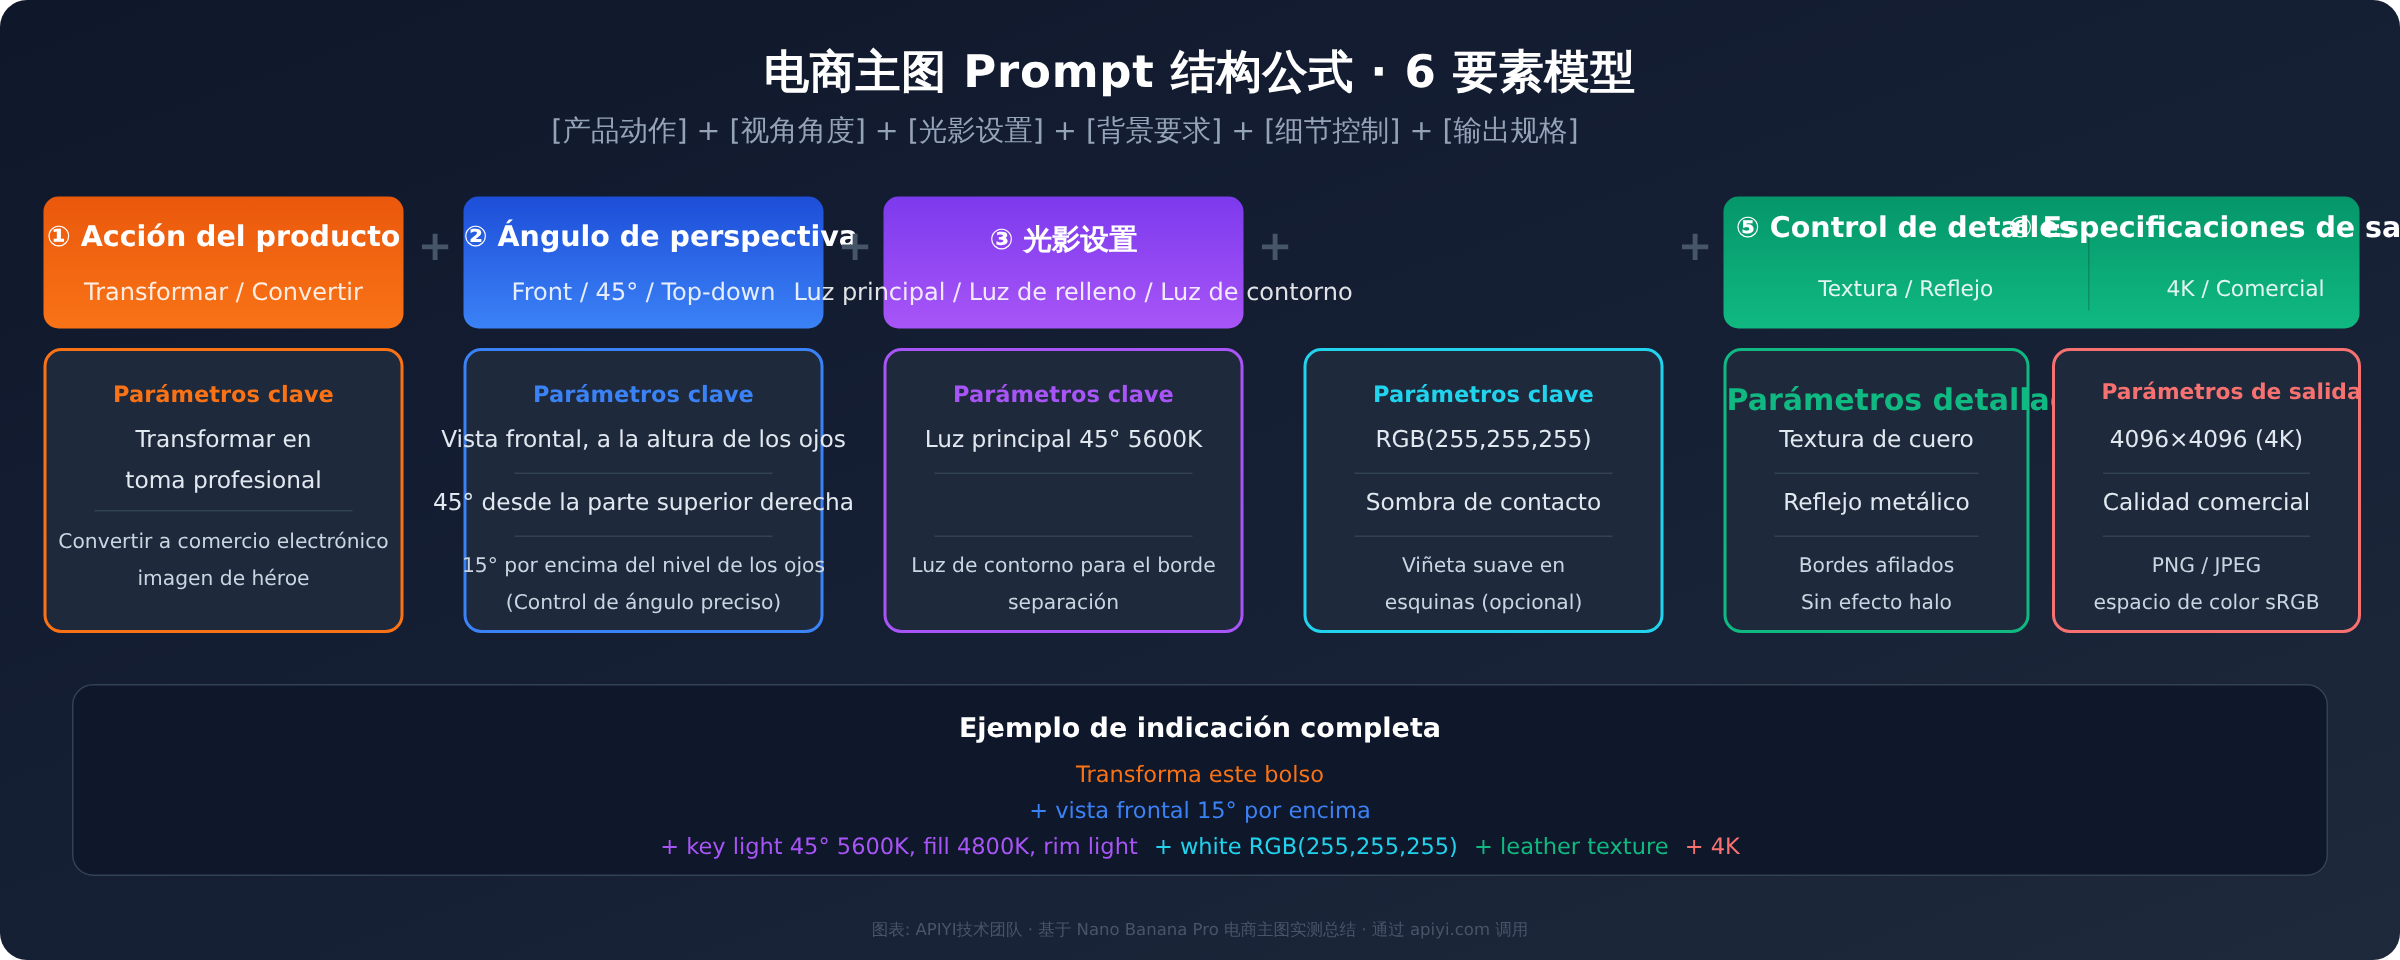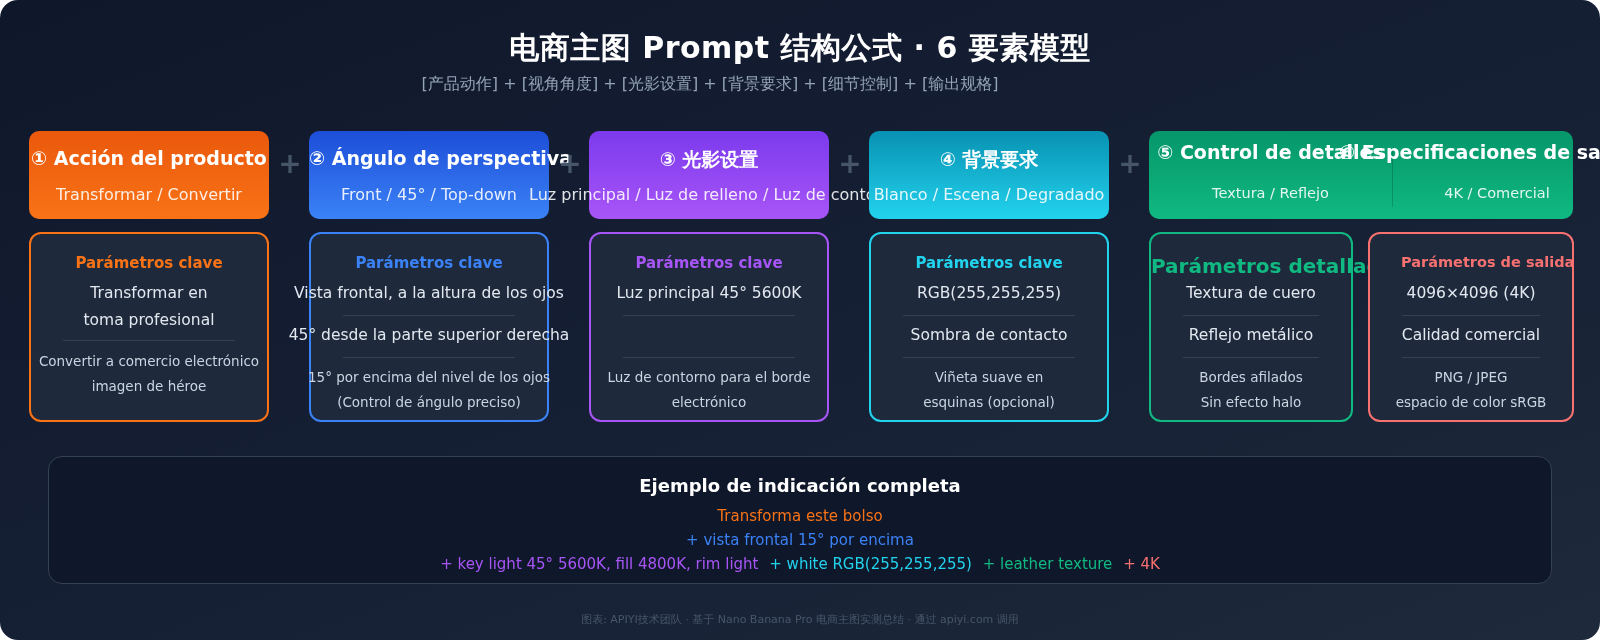--- a/index.html
+++ b/index.html
@@ -8,21 +8,21 @@
     position: absolute; left: 0; top: 0; width: 1600px; height: 640px;
     border-radius: 18px; overflow: hidden;
     background: linear-gradient(160deg, #0f172a 0%, #162035 55%, #1e293b 100%);
   }
   .title {
     position: absolute; left: 0; top: 28px; width: 1600px; text-align: center;
     color: #ffffff; font-size: 30px; font-weight: bold; letter-spacing: 0.5px;
   }
   .subtitle {
     position: absolute; left: 0; top: 74px; width: 1420px; text-align: center;
-    color: #94a3b8; font-size: 16px;
+    color: #94a3b8; font-size: 19px;
   }
   .head-card {
     position: absolute; top: 131px; height: 88px; border-radius: 10px;
     color: #fff; text-align: center; white-space: nowrap;
   }
   .head-card .h-title {
     position: absolute; left: 0; right: 0; top: 16px; font-size: 19px; font-weight: bold;
   }
   .head-card .h-sub {
     position: absolute; left: 0; right: 0; top: 54px; font-size: 16px; color: rgba(255,255,255,0.88);
@@ -91,24 +91,20 @@
     <div class="h-sub">Front / 45° / Top-down</div>
   </div>
   <div class="plus" style="left:558px">+</div>
 
   <div class="head-card c3">
     <div class="h-title">③ 光影设置</div>
     <div class="h-sub" style="left:-60px; right:-60px;">Luz principal / Luz de relleno / Luz de contorno</div>
   </div>
   <div class="plus" style="left:838px">+</div>
 
-  <div class="head-card c4">
-    <div class="h-title">④ 背景要求</div>
-    <div class="h-sub">Blanco / Escena / Degradado</div>
-  </div>
   <div class="plus" style="left:1118px">+</div>
 
   <div class="head-card c56">
     <div class="split"></div>
     <div class="h5">⑤ Control de detalles</div>
     <div class="h6">⑥ Especificaciones de salida</div>
     <div class="s5">Textura / Reflejo</div>
     <div class="s6">4K / Comercial</div>
   </div>
 
@@ -130,21 +126,21 @@
     <div class="d-small" style="top:135px; left:-20px; right:-20px;">15° por encima del nivel de los ojos</div>
     <div class="d-small" style="top:160px">(Control de ángulo preciso)</div>
   </div>
 
   <div class="detail d3">
     <div class="d-title" style="color:#a855f7">Parámetros clave</div>
     <div class="d-line" style="top:50px">Luz principal 45° 5600K</div>
     <div class="d-div" style="top:81px"></div>
     <div class="d-div" style="top:123px"></div>
     <div class="d-small" style="top:135px">Luz de contorno para el borde</div>
-    <div class="d-small" style="top:160px">electrónico</div>
+    <div class="d-small" style="top:160px">separación</div>
   </div>
 
   <div class="detail d4">
     <div class="d-title" style="color:#22d3ee">Parámetros clave</div>
     <div class="d-line" style="top:50px">RGB(255,255,255)</div>
     <div class="d-div" style="top:81px"></div>
     <div class="d-line" style="top:92px">Sombra de contacto</div>
     <div class="d-div" style="top:123px"></div>
     <div class="d-small" style="top:135px">Viñeta suave en</div>
     <div class="d-small" style="top:160px">esquinas (opcional)</div>

